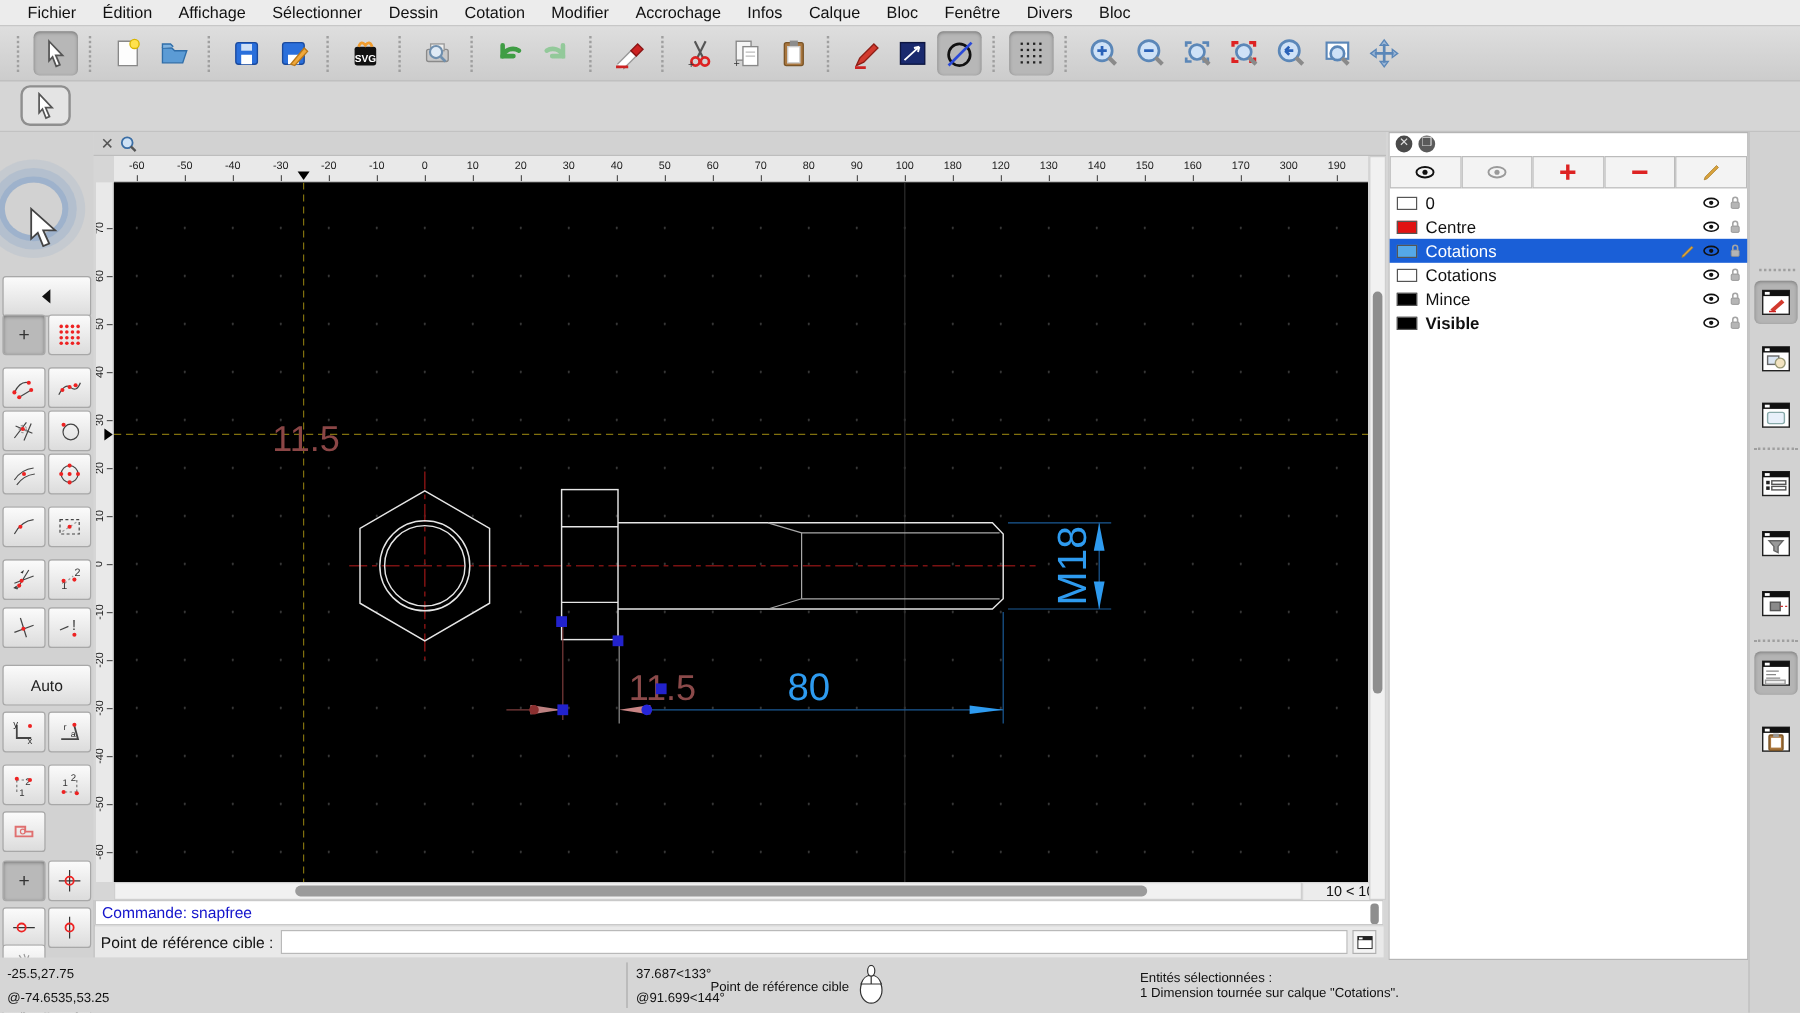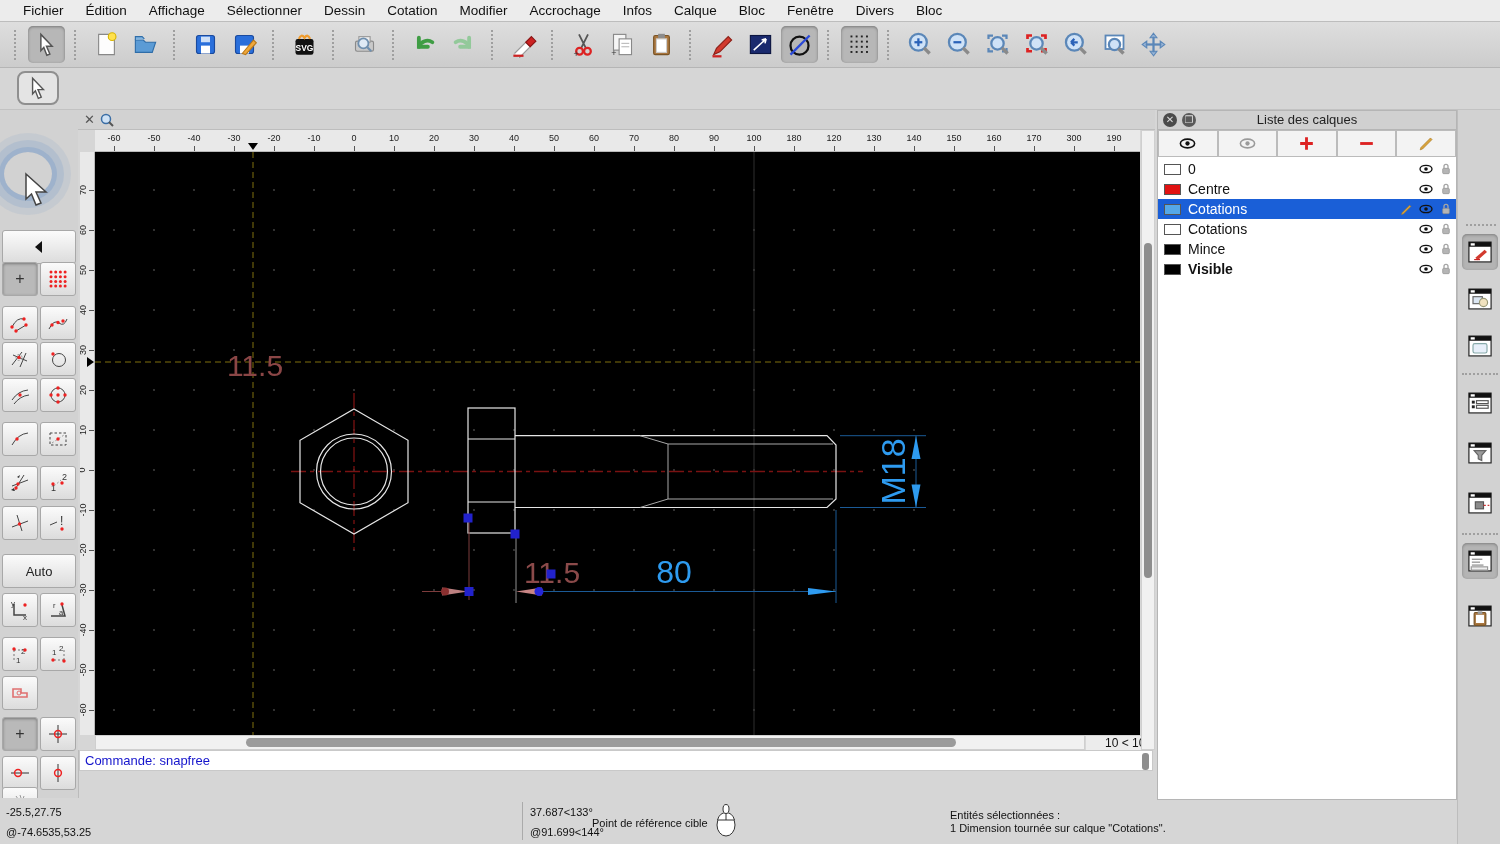--- a/index.html
+++ b/index.html
@@ -734,41 +734,51 @@
 </div>
 <div id="zoominfo" class="abs">10 &lt; 100</div>
 <div id="vscroll" class="abs">
   <div id="vthumb"></div>
 </div>
 
 <div id="cmdwrap" class="abs">
   <div id="cmd-history"><span class="lbl">Commande:</span><span> snapfree</span>
     <div id="cmd-vscroll"></div>
   </div>
+  <div id="cmd-inputrow">
+    <span id="cmd-prompt">Point de référence cible :</span>
+    <input id="cmd-input" type="text" value="" style="">
+    <div id="cmd-popout">
+      <svg width="13" height="11" viewBox="0 0 13 11">
+        <rect x="0.5" y="0.5" width="12" height="10" fill="#fff" stroke="#333"></rect>
+        <rect x="0.5" y="0.5" width="12" height="3" fill="#222"></rect>
+        <rect x="1.5" y="1.2" width="3" height="1.6" fill="#fff"></rect>
+      </svg>
+    </div>
+  </div>
 </div>
 
 <div id="statusbar" class="abs">
   <span class="st" style="left:6px;top:8px">-25.5,27.75</span>
   <span class="st" style="left:6px;top:28px">@-74.6535,53.25</span>
   <div id="st-div"></div>
   <span class="st" style="left:530px;top:8px">37.687&lt;133°</span>
   <span class="st" style="left:530px;top:28px">@91.699&lt;144°</span>
   <span class="st" style="left:592px;top:19px">Point de référence cible</span>
   <svg class="abs" style="left:715px;top:6px" width="22" height="33" viewBox="0 0 22 33">
     <ellipse cx="11" cy="21" rx="9" ry="11" fill="#fff" stroke="#333"></ellipse>
     <path d="M2.5 16 A9 11 0 0 1 19.5 16 L2.5 16 Z" fill="#fff" stroke="#333"></path>
     <line x1="11" y1="5" x2="11" y2="16" stroke="#333"></line>
     <ellipse cx="11" cy="5" rx="3" ry="4.5" fill="#fff" stroke="#333"></ellipse>
   </svg>
   <span class="st" style="left:950px;top:11px">Entités sélectionnées :</span>
   <span class="st" style="left:950px;top:24px">1 Dimension tournée sur calque "Cotations".</span>
 </div>
 
 <div id="layerpanel" class="abs">
-  <div id="lp-title">Liste des calques</div>
   <div id="lp-close">✕</div>
   <div id="lp-float">❐</div>
   <div id="lp-toolbar">
       <div class="lp-tool">
         <svg width="19" height="19" viewBox="0 0 24 24">
           <ellipse cx="12" cy="12" rx="9" ry="5.5" fill="none" stroke="#111" stroke-width="2"></ellipse>
           <circle cx="12" cy="12" r="2.7" fill="#111"></circle>
         </svg>
       </div>
       <div class="lp-tool">

